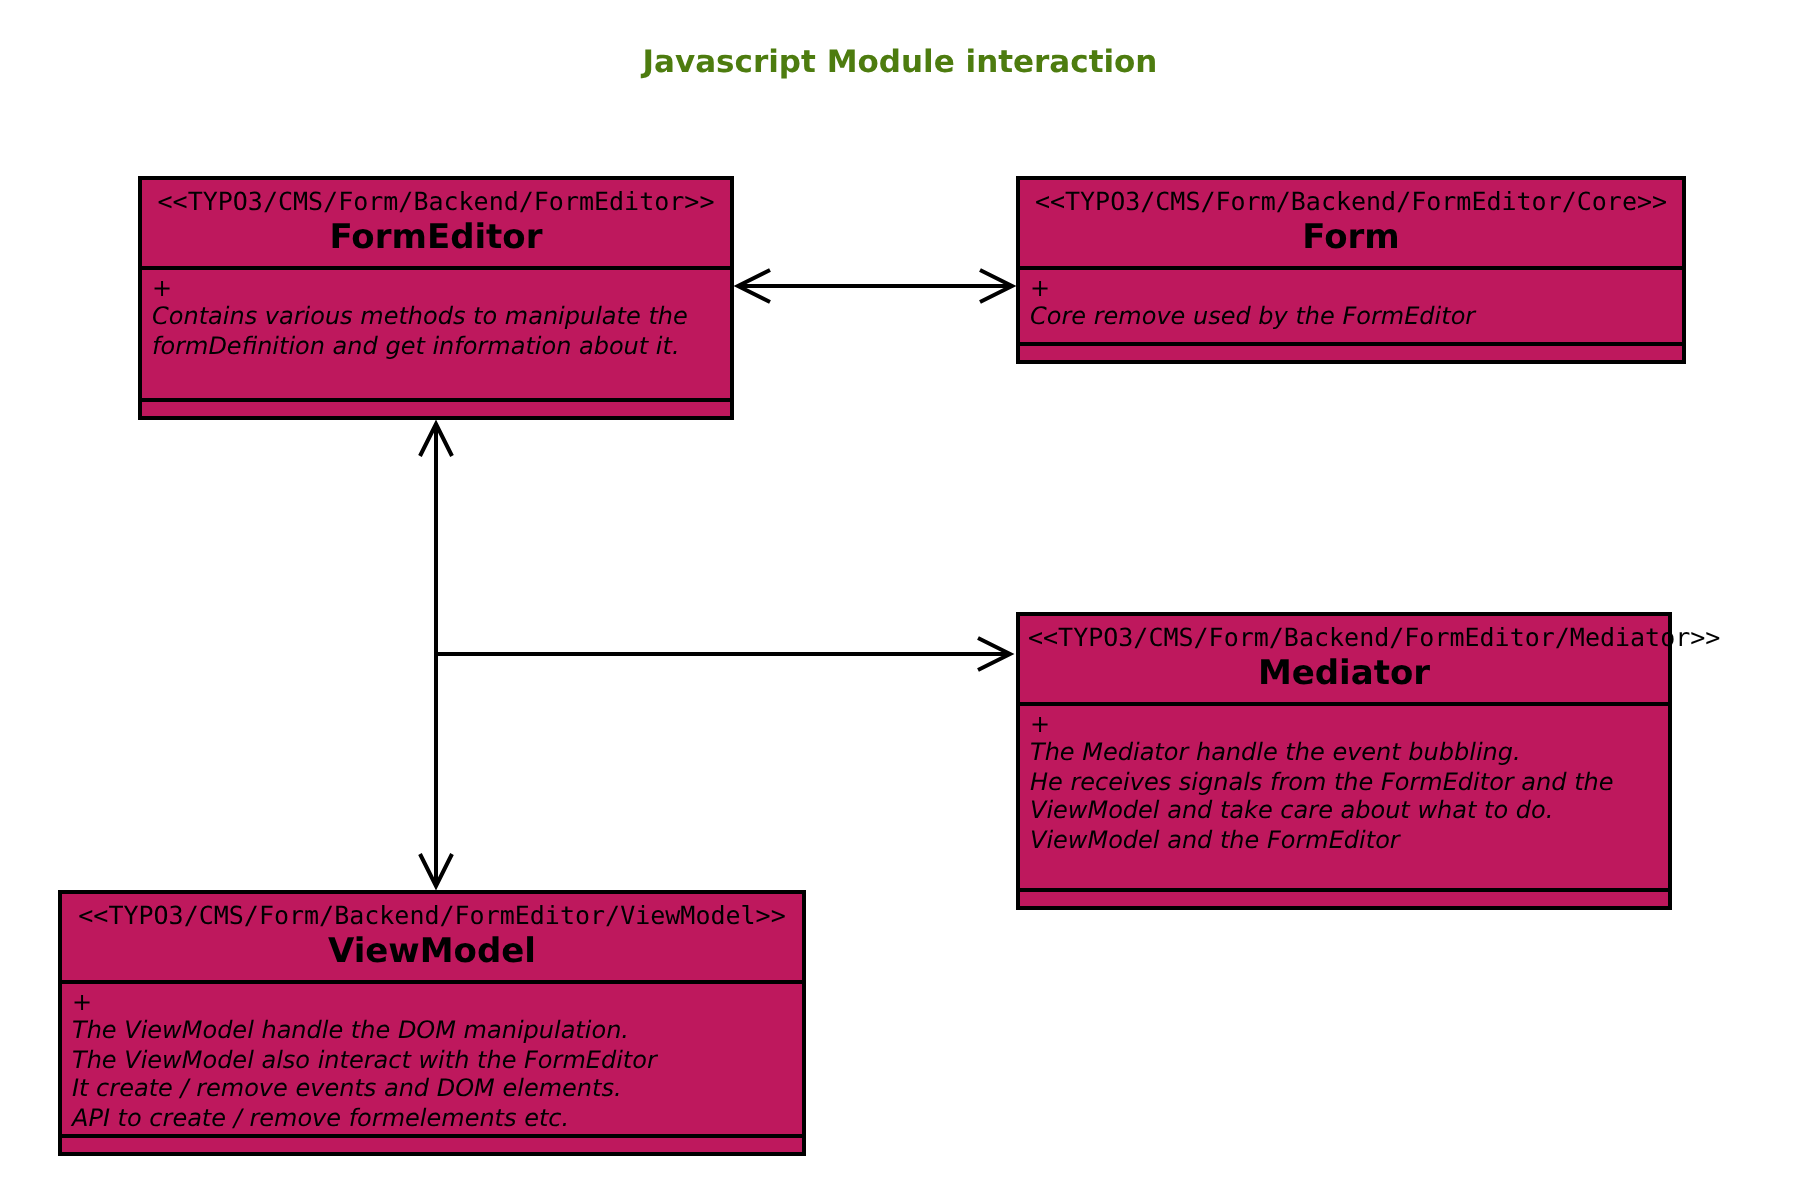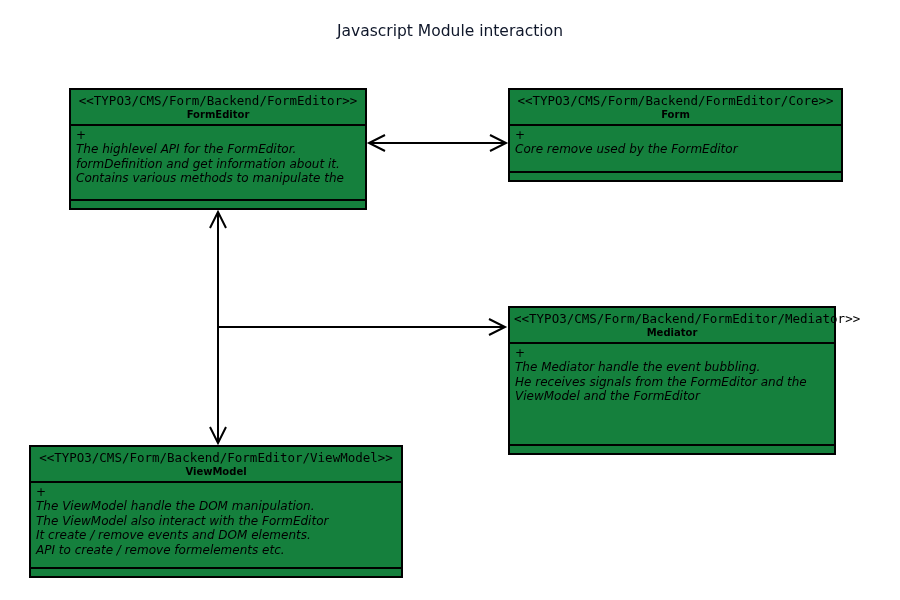--- a/index.html
+++ b/index.html
@@ -14,46 +14,46 @@
     height: 600px;
     background: #ffffff;
     overflow: hidden;
   }
   .diagram-title {
     position: absolute;
     top: 22px;
     left: 0;
     width: 900px;
     text-align: center;
-    font-weight: normal;
+    font-weight: bold;
     font-size: 15.5px;
-    color: #0f172a;
+    color: #4d7c0f;
   }
   .uml-box {
     position: absolute;
     box-sizing: border-box;
     border: 2px solid #000000;
-    background: #15803d;
+    background: #be185d;
     display: flex;
     flex-direction: column;
     color: #000000;
   }
   .uml-header {
     text-align: center;
     padding: 3px 4px 4px 4px;
   }
   .stereotype {
     font-family: "DejaVu Sans Mono", monospace;
     font-size: 12.5px;
     white-space: nowrap;
   }
   .class-name {
     font-family: "DejaVu Sans", sans-serif;
     font-weight: bold;
-    font-size: 10px;
+    font-size: 17px;
     margin-top: 1px;
   }
   .uml-body {
     border-top: 2px solid #000000;
     flex: 1 1 auto;
     padding: 2px 5px 4px 5px;
     font-size: 12px;
     line-height: 14.4px;
     overflow: hidden;
   }
@@ -105,23 +105,22 @@
     </g>
   </svg>
 
   <div class="uml-box" style="left:69px; top:88px; width:298px; height:122px;">
     <div class="uml-header">
       <div class="stereotype">&lt;&lt;TYPO3/CMS/Form/Backend/FormEditor&gt;&gt;</div>
       <div class="class-name">FormEditor</div>
     </div>
     <div class="uml-body">
       <div class="visibility">+</div>
-      <div class="desc-line">The highlevel API for the FormEditor.</div>
+      <div class="desc-line">Contains various methods to manipulate the</div>
       <div class="desc-line">formDefinition and get information about it.</div>
-      <div class="desc-line">Contains various methods to manipulate the</div>
     </div>
     <div class="uml-footer"></div>
   </div>
 
   <div class="uml-box" style="left:508px; top:88px; width:335px; height:94px;justify-content:flex-end;">
     <div class="uml-header">
       <div class="stereotype">&lt;&lt;TYPO3/CMS/Form/Backend/FormEditor/Core&gt;&gt;</div>
       <div class="class-name">Form</div>
     </div>
     <div class="uml-body">
@@ -133,20 +132,21 @@
 
   <div class="uml-box" style="left:508px; top:306px; width:328px; height:149px;">
     <div class="uml-header">
       <div class="stereotype">&lt;&lt;TYPO3/CMS/Form/Backend/FormEditor/Mediator&gt;&gt;</div>
       <div class="class-name">Mediator</div>
     </div>
     <div class="uml-body">
       <div class="visibility">+</div>
       <div class="desc-line">The Mediator handle the event bubbling.</div>
       <div class="desc-line">He receives signals from the FormEditor and the</div>
+      <div class="desc-line">ViewModel and take care about what to do.</div>
       <div class="desc-line">ViewModel and the FormEditor</div>
     </div>
     <div class="uml-footer"></div>
   </div>
 
   <div class="uml-box" style="left:29px; top:445px; width:374px; height:133px;">
     <div class="uml-header">
       <div class="stereotype">&lt;&lt;TYPO3/CMS/Form/Backend/FormEditor/ViewModel&gt;&gt;</div>
       <div class="class-name">ViewModel</div>
     </div>

